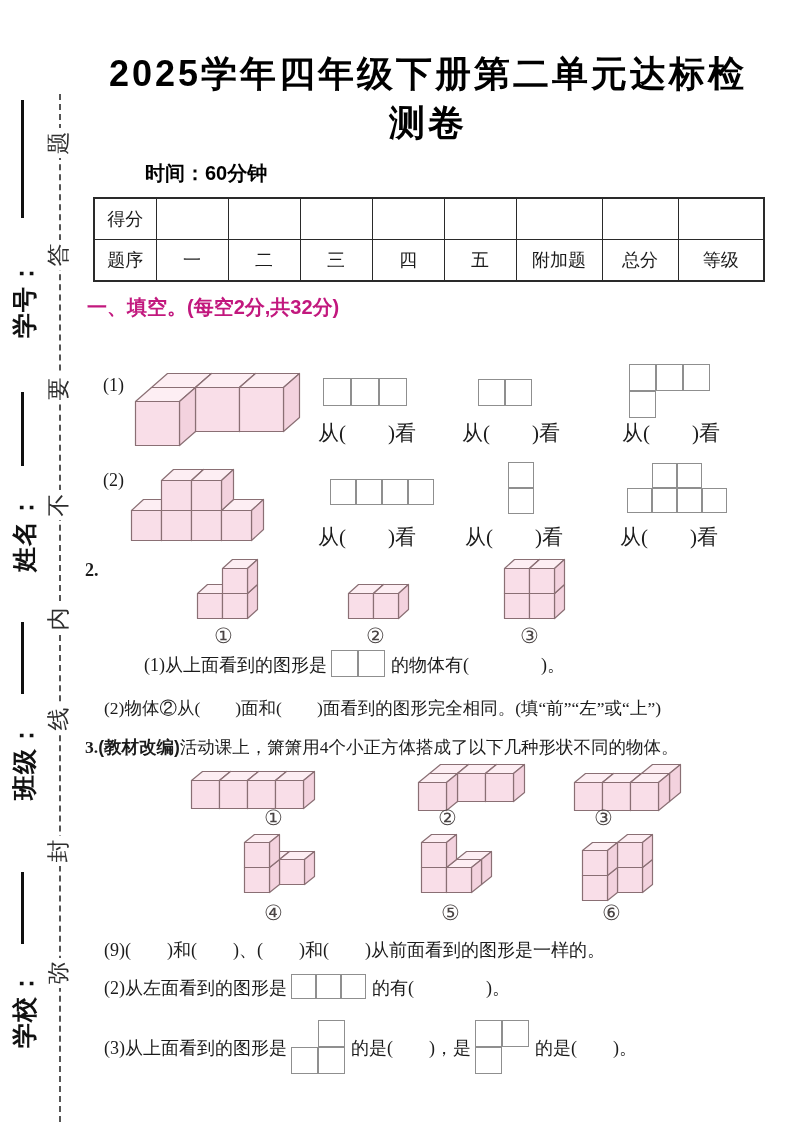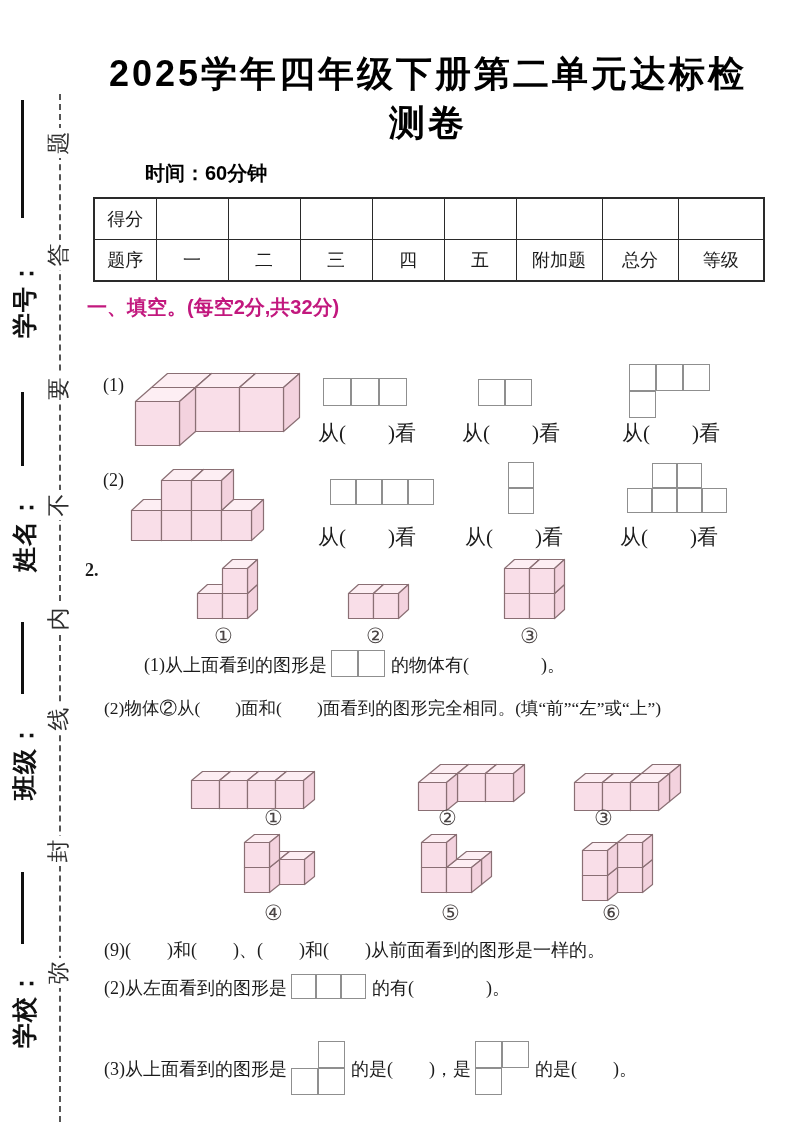--- a/index.html
+++ b/index.html
@@ -240,20 +240,23 @@
   <div class="flexline" style="left:104px;top:650px;margin-left:40px;">
     <span>(1)从上面看到的图形是</span>
     <span class="igrid" style="width: 56px; height: 29px;">
         <div class="gcell" style="left: 0px; top: 0px; width: 27px; height: 27px; border-color: rgb(143, 143, 143);"></div>
         <div class="gcell" style="left: 27px; top: 0px; width: 27px; height: 27px; border-color: rgb(143, 143, 143);"></div>
       </span>
     <span>的物体有(　　　　)。</span>
   </div>
   <div class="tline" style="left:104px;top:696px;font-size:17.5px;">(2)物体②从(　　)面和(　　)面看到的图形完全相同。(填“前”“左”或“上”)</div>
 
+  <div class="tline" style="left:85px;top:735px;font-size:17.5px;">
+    <b>3.</b><b class="hei">(教材改编)</b><span>活动课上，箫箫用4个小正方体搭成了以下几种形状不同的物体。</span>
+  </div>
   <svg class="cubes" style="left:190px;top:770px;" width="126" height="40" viewBox="0 0 126 40">
       <polygon points="1.5,10.5 12.5,1.5 40.5,1.5 29.5,10.5" fill="#fdeef3" stroke="#8a6f74" stroke-width="1.2" stroke-linejoin="round"></polygon>
       <polygon points="29.5,10.5 40.5,1.5 40.5,29.5 29.5,38.5" fill="#f3d2de" stroke="#8a6f74" stroke-width="1.2" stroke-linejoin="round"></polygon>
       <polygon points="1.5,10.5 29.5,10.5 29.5,38.5 1.5,38.5" fill="#f9dee8" stroke="#8a6f74" stroke-width="1.2" stroke-linejoin="round"></polygon>
       <polygon points="29.5,10.5 40.5,1.5 68.5,1.5 57.5,10.5" fill="#fdeef3" stroke="#8a6f74" stroke-width="1.2" stroke-linejoin="round"></polygon>
       <polygon points="57.5,10.5 68.5,1.5 68.5,29.5 57.5,38.5" fill="#f3d2de" stroke="#8a6f74" stroke-width="1.2" stroke-linejoin="round"></polygon>
       <polygon points="29.5,10.5 57.5,10.5 57.5,38.5 29.5,38.5" fill="#f9dee8" stroke="#8a6f74" stroke-width="1.2" stroke-linejoin="round"></polygon>
       <polygon points="57.5,10.5 68.5,1.5 96.5,1.5 85.5,10.5" fill="#fdeef3" stroke="#8a6f74" stroke-width="1.2" stroke-linejoin="round"></polygon>
       <polygon points="85.5,10.5 96.5,1.5 96.5,29.5 85.5,38.5" fill="#f3d2de" stroke="#8a6f74" stroke-width="1.2" stroke-linejoin="round"></polygon>
       <polygon points="57.5,10.5 85.5,10.5 85.5,38.5 57.5,38.5" fill="#f9dee8" stroke="#8a6f74" stroke-width="1.2" stroke-linejoin="round"></polygon>
@@ -341,21 +344,21 @@
   <div class="tline" style="left:104px;top:938px;">(9)(　　)和(　　)、(　　)和(　　)从前面看到的图形是一样的。</div>
   <div class="flexline" style="left:104px;top:974px;">
     <span>(2)从左面看到的图形是</span>
     <span class="igrid" style="width: 77px; height: 27px;">
         <div class="gcell" style="left: 0px; top: 0px; width: 25px; height: 25px; border-color: rgb(143, 143, 143);"></div>
         <div class="gcell" style="left: 25px; top: 0px; width: 25px; height: 25px; border-color: rgb(143, 143, 143);"></div>
         <div class="gcell" style="left: 50px; top: 0px; width: 25px; height: 25px; border-color: rgb(143, 143, 143);"></div>
       </span>
     <span>的有(　　　　)。</span>
   </div>
-  <div class="flexline" style="left:104px;top:1041px;">
+  <div class="flexline" style="left:104px;top:1020px;">
     <span>(3)从上面看到的图形是</span>
     <span class="igrid" style="width: 56px; height: 56px;">
         <div class="gcell" style="left: 27px; top: 0px; width: 27px; height: 27px; border-color: rgb(143, 143, 143);"></div>
         <div class="gcell" style="left: 0px; top: 27px; width: 27px; height: 27px; border-color: rgb(143, 143, 143);"></div>
         <div class="gcell" style="left: 27px; top: 27px; width: 27px; height: 27px; border-color: rgb(143, 143, 143);"></div>
       </span>
     <span>的是(　　)，是</span>
     <span class="igrid" style="width: 56px; height: 56px;">
         <div class="gcell" style="left: 0px; top: 0px; width: 27px; height: 27px; border-color: rgb(143, 143, 143);"></div>
         <div class="gcell" style="left: 27px; top: 0px; width: 27px; height: 27px; border-color: rgb(143, 143, 143);"></div>

